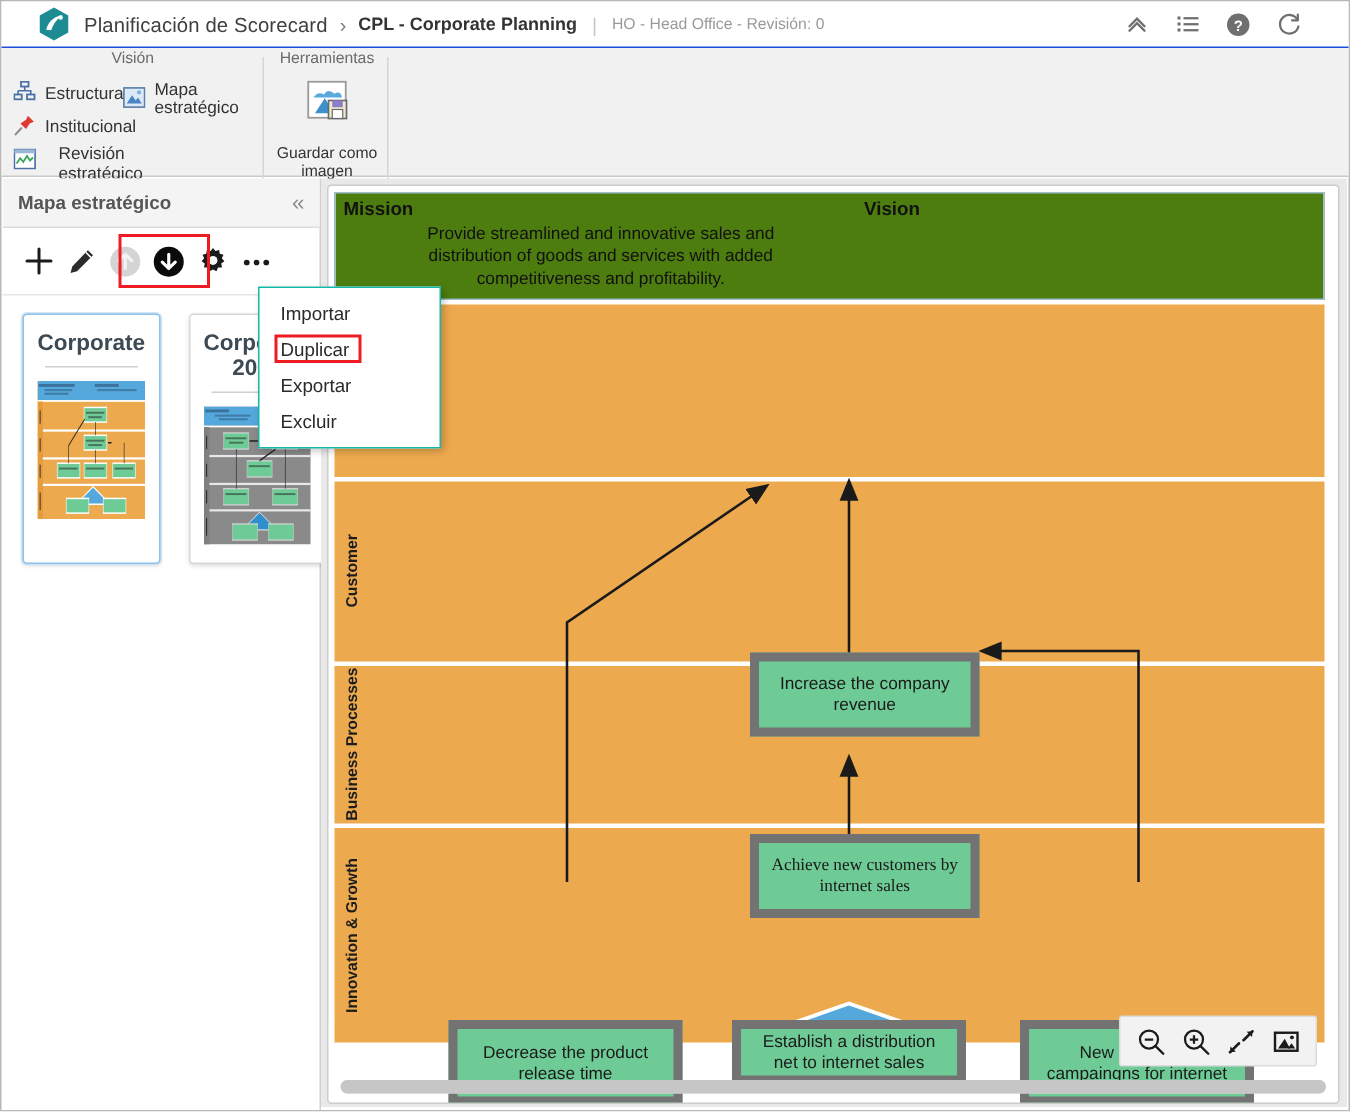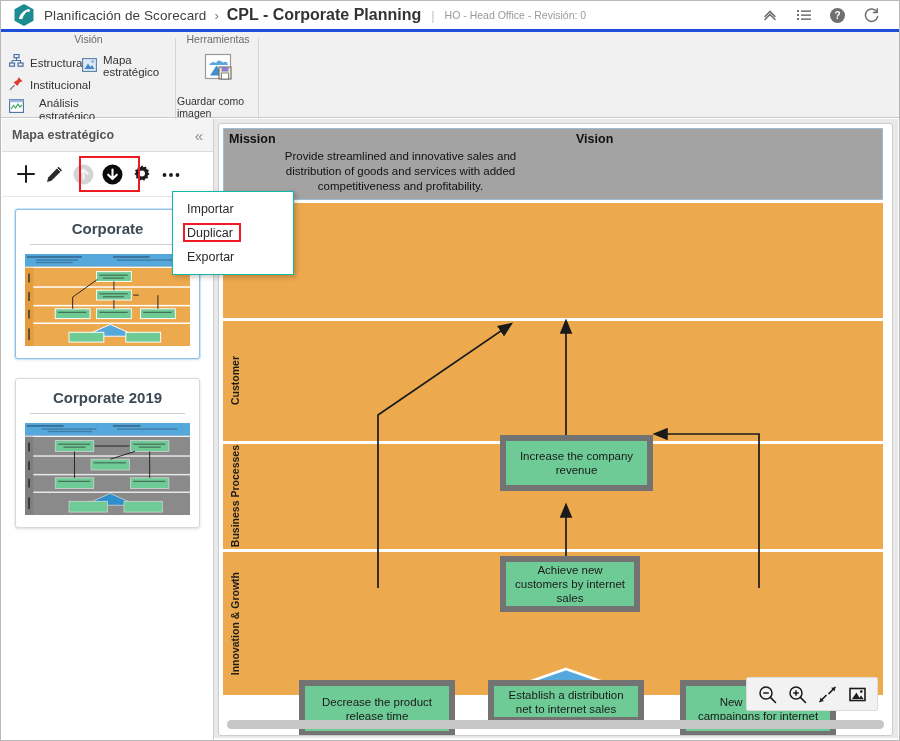--- a/index.html
+++ b/index.html
@@ -9,27 +9,27 @@
     overflow: hidden;
     font-family: "Liberation Sans", sans-serif;
     background: #ffffff;
     color: #333;
   }
   #app { position: relative; width: 900px; height: 741px; background:#fff; border:1px solid #b8b8b8; }
 
   
   .topbar {
     position:absolute; left:0; top:0; width:898px; height:31px;
-    background:#ffffff; border-bottom:3px solid #1d4ed8;
-    display:flex; align-items:center; padding:0 12px;
+    background:#ffffff; border-bottom:1px solid #1d4ed8;
+    display:flex; align-items:center; padding:0 24px;
   }
   .logo { width:22px; height:24px; margin-right:9px; flex:0 0 auto; position:relative; }
   .crumb1 { font-size:13.5px; color:#3f3f3f; letter-spacing:.1px; }
   .crumb-sep { font-size:13px; color:#7a7a7a; margin:0 8px; }
-  .crumb2 { font-size:16px; color:#333; font-weight:bold; }
+  .crumb2 { font-size:12px; color:#333; font-weight:bold; }
   .vbar { color:#c5c5c5; margin:0 10px; font-size:13px; }
   .revision { font-size:10.5px; color:#9a9a9a; }
   .topicons { margin-left:auto; display:flex; align-items:center; gap:17px; padding-right:7px; }
   .ticon { width:17px; height:17px; color:#6f6f6f; display:flex; align-items:center; justify-content:center; cursor:pointer;}
 
   
   .ribbon {
     position:absolute; left:0; top:31px; width:898px; height:86px;
     background:#f1f1f1; border-bottom:1px solid #c9c9c9;
   }
@@ -40,21 +40,21 @@
   }
   .rgroup-sep { position:absolute; top:6px; bottom:8px; width:1px; background:#d6d6d6; }
   .g1 { left:0; width:175px; }
   .g2 { left:176px; width:82px; }
   .rbody { position:absolute; top:17px; left:0; right:0; bottom:0; }
   .ritem { display:flex; align-items:center; gap:6px; font-size:11.5px; color:#333; cursor:pointer; }
   .ribbon-bigbtn {
     position:absolute; top:20px; left:0; width:82px;
     display:flex; flex-direction:column; align-items:center; cursor:pointer;
   }
-  .ribbon-bigbtn .lbl { font-size:10.5px; text-align:left; line-height:12px; color:#333; margin-top:3px; }
+  .ribbon-bigbtn .lbl { font-size:10.5px; text-align:center; line-height:12px; color:#333; margin-top:3px; }
 
   
   .leftpanel {
     position:absolute; left:1px; top:118px; width:212px; height:621px;
     background:#ffffff; border-right:1px solid #cfcfcf;
   }
   .lp-header {
     height:33px; border-bottom:1px solid #dcdcdc; background:#f4f4f4;
     display:flex; align-items:center; padding:0 10px;
   }
@@ -63,21 +63,21 @@
   .lp-toolbar {
     height:45px; display:flex; align-items:center; gap:2px; padding:0 10px;
     border-bottom:1px solid #e6e6e6; position:relative;
   }
   .tbtn { width:27px; height:27px; display:flex; align-items:center; justify-content:center; cursor:pointer; }
   .redbox {
     position:absolute; left:77px; top:4px; width:61px; height:36px;
     border:2px solid #ee1b22; pointer-events:none;
   }
   
-  .cards { padding:12px 13px; display:flex; flex-direction:column; gap:19px; }
+  .cards { padding:12px 13px; display:flex; flex-direction:row; gap:19px; }
   .card {
     background:#fff; border:1px solid #d8d8d8; border-radius:3px;
     box-shadow:0 1px 3px rgba(0,0,0,.14); padding:10px 9px 12px 9px;
   }
   .card.selected { border:1px solid #8ec0e8; box-shadow:0 0 0 1px #cfe4f5, 0 1px 3px rgba(0,0,0,.12); }
   .card-title { text-align:center; font-size:15px; font-weight:bold; color:#3d4a54; padding-bottom:7px; }
   .card-rule { height:1px; background:#d0d0d0; margin:0 5px 9px 5px; }
   .thumb { width:100%; height:92px; }
 
   
@@ -96,21 +96,21 @@
   }
   .ztool { width:26px; height:24px; display:flex; align-items:center; justify-content:center; cursor:pointer; color:#1b1b1b; }
   .hscroll {
     position:absolute; left:8px; right:8px; bottom:6px; height:9px;
     background:#e4e4e4; border-radius:5px;
   }
   .hscroll-thumb { width:100%; height:100%; background:#c6c6c6; border-radius:5px; }
 
   
   .band { position:absolute; left:0; }
-  .vis-band { background:#a3a3a3; border:1px solid #9fbdd0; }
+  .vis-band { background:#4d7c0f; border:1px solid #9fbdd0; }
   .persp { background:#eda94e; }
   .persp-label {
     position:absolute; left:2px; top:0; width:20px; height:100%;
     display:flex; align-items:center; justify-content:center;
   }
   .persp-label span {
     writing-mode:vertical-rl; transform:rotate(180deg);
     font-size:10.5px; font-weight:bold; color:#1d1d1d; white-space:nowrap;
   }
   .obj {
@@ -207,21 +207,21 @@
           <span>Institucional</span>
         </div>
         <div class="ritem" style="position:absolute;left:8px;top:48px;align-items:flex-start;">
           <span style="margin-top:2px;">
             <svg width="15" height="14" viewBox="0 0 15 14">
               <rect x="0.6" y="0.6" width="13.8" height="12.8" fill="#ffffff" stroke="#4a6fa5" stroke-width="1.1"></rect>
               <rect x="0.6" y="0.6" width="13.8" height="2.6" fill="#9db8d6"></rect>
               <path d="M2 10 L4.5 6.5 L6.5 9 L9 5 L11 8 L13 6" stroke="#3aa85a" stroke-width="1.2" fill="none"></path>
             </svg>
           </span>
-          <span style="line-height:13px;display:inline-block;max-width:75px;margin-left:9px;">Análisis estratégico</span>
+          <span style="line-height:13px;display:inline-block;max-width:75px;margin-left:9px;">Revisión estratégico</span>
         </div>
       </div>
       <div class="rgroup-sep" style="right:0;"></div>
     </div>
 
     <div class="rgroup g2">
       <div class="rgroup-title">Herramientas</div>
       <div class="ribbon-bigbtn">
         <span>
           <svg width="40" height="36" viewBox="0 0 40 36">
@@ -378,20 +378,21 @@
     </div>
   </div>
 
   <div style="position:absolute;left:171px;top:190px;width:122px;background:#fff;border:1px solid #14b8a6;box-shadow:2px 2px 5px rgba(0,0,0,.22);padding:5px 0;z-index:50;">
     <div style="padding:5px 14px;font-size:12.5px;color:#2a2a2a;cursor:pointer;">Importar</div>
     <div style="position:relative;padding:5px 14px;font-size:12.5px;color:#2a2a2a;cursor:pointer;">
       <span style="position:relative;z-index:2;">Duplicar</span>
       <span style="position:absolute;left:10px;top:2px;width:58px;height:19px;border:2px solid #ee1b22;"></span>
     </div>
     <div style="padding:5px 14px;font-size:12.5px;color:#2a2a2a;cursor:pointer;">Exportar</div>
+    <div style="padding:5px 14px;font-size:12.5px;color:#2a2a2a;cursor:pointer;">Excluir</div>
   </div>
 
   <div class="mainarea">
     <div class="mapcard">
 
       <div class="band vis-band" style="left:4px;top:4px;width:660px;height:72px;">
         <div class="mv-head" style="left:5px;top:3px;">Mission</div>
         <div class="mv-text" style="left:34px;top:20px;width:285px;">Provide streamlined and innovative sales and distribution of goods and services with added competitiveness and profitability.</div>
         <div class="mv-head" style="left:352px;top:3px;">Vision</div>
       </div>
@@ -431,21 +432,21 @@
         <path d="M343 260 L343 118" stroke="#1a1a1a" stroke-width="1.7" fill="none" marker-end="url(#ah)"></path>
 
         <path d="M536 385 L536 231 L432 231" stroke="#1a1a1a" stroke-width="1.7" fill="none" marker-end="url(#ah)"></path>
       </svg>
 
       <svg style="position:absolute;left:4px;top:79px;width:660px;height:492px;pointer-events:none;" viewBox="0 0 660 492">
         <polygon points="343,466 449,503 237,503" fill="#55a8dc" stroke="#ffffff" stroke-width="2.6"></polygon>
       </svg>
 
       <div class="obj" style="left:281px;top:311px;width:153px;height:56px;">Increase the company revenue</div>
-      <div class="obj" style="left:281px;top:432px;width:140px;height:56px;">Achieve new customers by internet sales</div>
+      <div class="obj" style="left:281px;top:432px;width:153px;height:56px;font-family:Liberation Serif, serif;">Achieve new customers by internet sales</div>
       <div class="obj" style="left:80px;top:556px;width:156px;height:57px;">Decrease the product release time</div>
       <div class="obj" style="left:269px;top:556px;width:156px;height:43px;">Establish a distribution net to internet sales</div>
       <div class="obj" style="left:461px;top:556px;width:156px;height:57px;">New marketing campaingns for internet</div>
 
       <div class="zoomtools">
         <div class="ztool">
           <svg width="19" height="19" viewBox="0 0 19 19">
               <circle cx="8" cy="8" r="6" fill="none" stroke="#1b1b1b" stroke-width="1.5"></circle>
               <path d="M5.2 8 L10.8 8" stroke="#1b1b1b" stroke-width="1.5"></path>
               <path d="M12.4 12.4 L17.5 17.5" stroke="#1b1b1b" stroke-width="1.6" stroke-linecap="round"></path>

